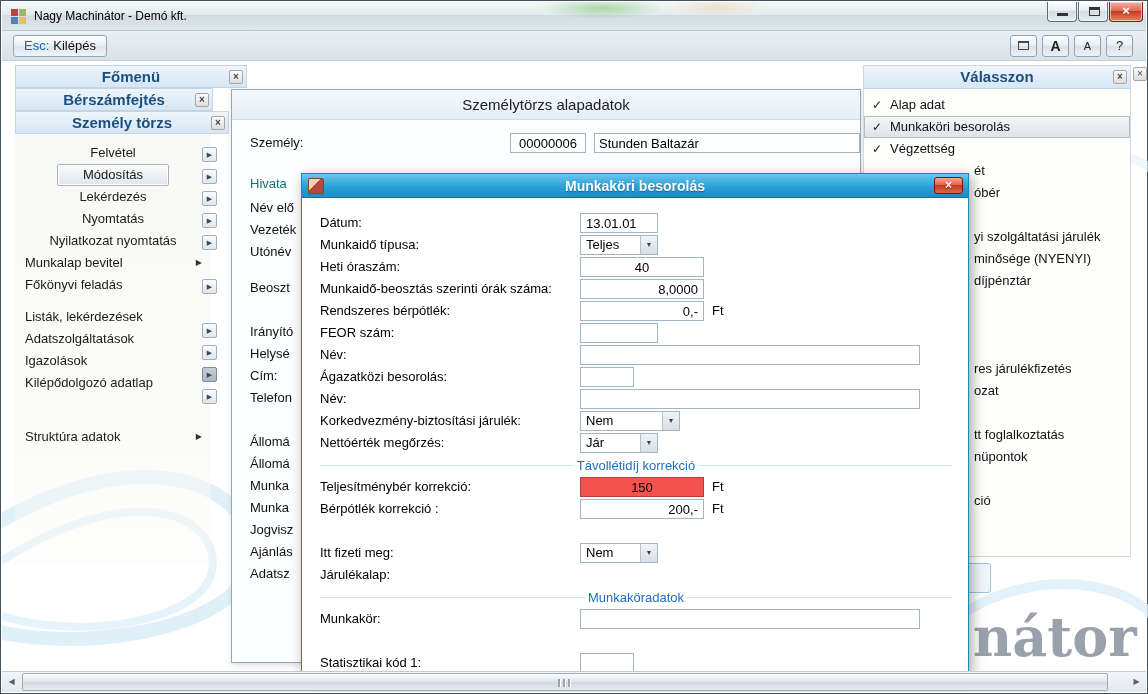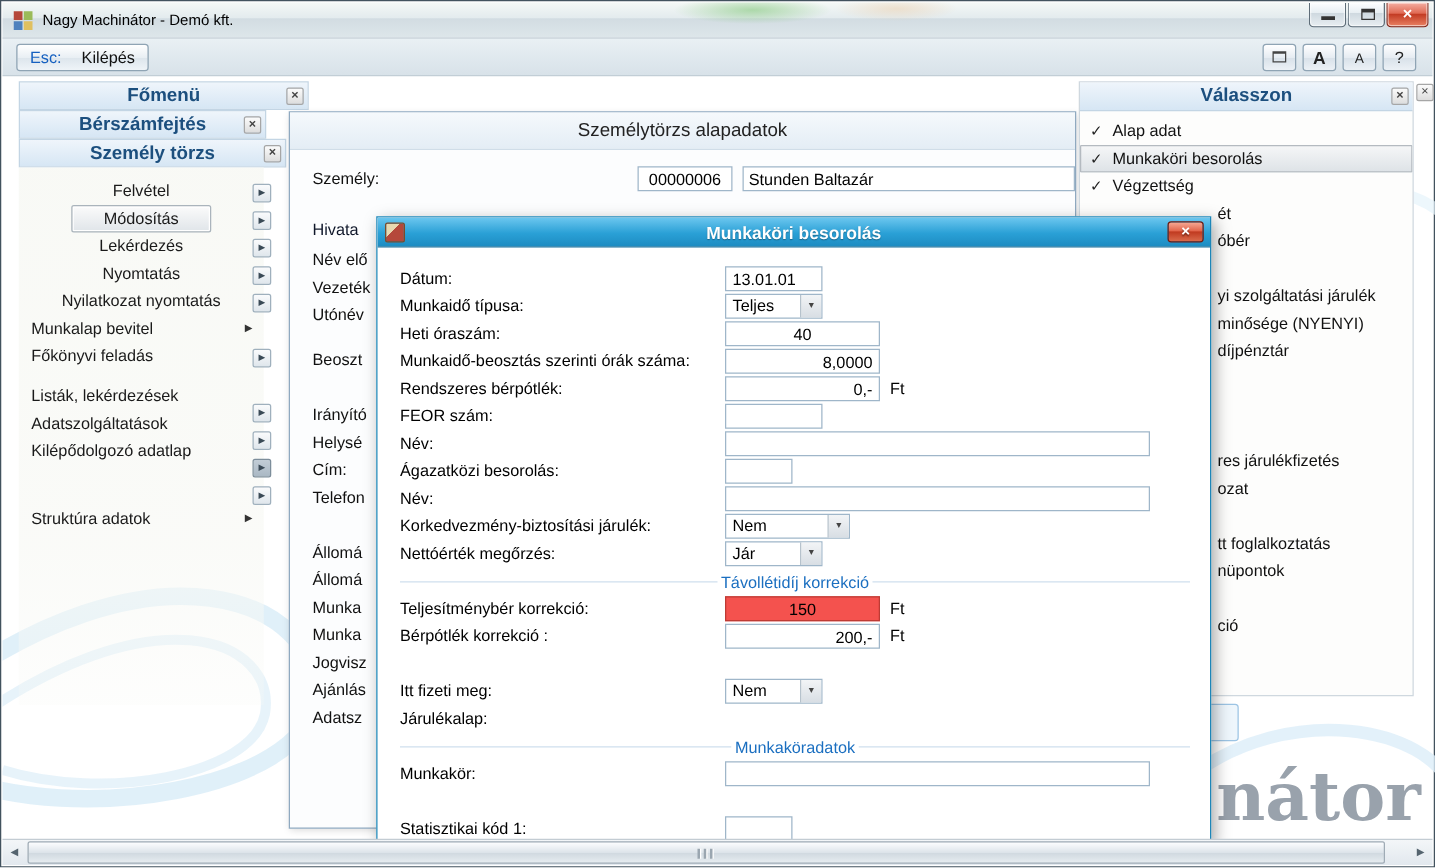--- a/index.html
+++ b/index.html
@@ -41,21 +41,21 @@
   .toolbar {
     position:absolute; left:1px; top:30px; right:1px; height:30px;
     background:linear-gradient(#e9f0f4, #d8e2e9); border-bottom:1px solid #c2ced6;
   }
   .esc-btn {
     position:absolute; left:11px; top:4px; height:22px; padding:0 10px;
     border:1px solid #8fa4b4; border-radius:3px; font-size:13px; line-height:20px;
     background:linear-gradient(#ffffff, #e9eff4 50%, #dce5ec 51%, #eff4f8);
   }
   .esc-key { color:#1560c0; }
-  .esc-label { color:#111; margin-left:16px; }
+  .esc-label { color:#111; margin-left:4px; }
   .tb-btn {
     position:absolute; top:4px; width:27px; height:22px; border:1px solid #8fa4b4; border-radius:3px;
     background:linear-gradient(#ffffff, #e6ecf2 50%, #d8e1e9 51%, #ecf1f6);
     text-align:center; font-size:13px; line-height:20px; color:#222;
   }
   .tb-sq { display:inline-block; width:11px; height:9px; border:1px solid #444; border-top:2px solid #444; margin-top:5px; }
   .tb-a-big { font-size:14px; font-weight:bold; }
   .tb-a-small { font-size:11px; }
 
   
@@ -106,21 +106,21 @@
     position:absolute; left:230px; top:88px; width:630px; height:574px; z-index:3;
     background:#fcfdfe; border:1px solid #8fa9c0; box-shadow:1px 2px 6px rgba(0,0,0,.15);
   }
   .pwin-header {
     height:30px; background:linear-gradient(#f5f9fc, #e4edf5); border-bottom:1px solid #d0dde8;
     text-align:center; font-size:15px; color:#222; line-height:30px;
   }
   .plabel { position:absolute; left:18px; font-size:13px; color:#111; line-height:20px; }
   .pfield { position:absolute; height:20px; border:1px solid #9fb6c9; font-size:13px; padding:0 4px;
     font-family:inherit; background:#fff; }
-  .plink { position:absolute; left:18px; top:86px; font-size:13px; color:#0f172a; }
+  .plink { position:absolute; left:18px; top:86px; font-size:13px; color:#0f766e; }
 
   
   .rpanel {
     position:absolute; left:862px; top:64px; width:268px; height:492px; z-index:3;
     background:#fdfdfc; border:1px solid #cfd8df;
   }
   .rpanel .phead { width:266px; top:0; left:0; border-left:none; border-top:none; border-right:none; }
   .ritems { position:absolute; left:0; top:28px; width:266px; }
   .ritem { position:relative; height:22px; line-height:22px; font-size:13px; color:#111; }
   .ritem .chk { position:absolute; left:8px; font-size:12px; color:#222; }
@@ -258,20 +258,21 @@
       <div class="mi">Nyomtatás</div>
       <div class="mi">Nyilatkozat nyomtatás</div>
       <div class="mi left">
         <span>Munkalap bevitel</span>
         <span class="mi-arrow">▶</span>
       </div>
       <div class="mi left">Főkönyvi feladás</div>
       <div class="msep"></div>
       <div class="mi left">Listák, lekérdezések</div>
       <div class="mi left">Adatszolgáltatások</div>
+      <div class="mi left">Igazolások</div>
       <div class="mi left">Kilépődolgozó adatlap</div>
       <div class="msep2"></div>
       <div class="mi left">
         <span>Struktúra adatok</span>
         <span class="mi-arrow">▶</span>
       </div>
     </div>
   </div>
 
   <div class="strip-btn" style="top:146px">▶</div>

